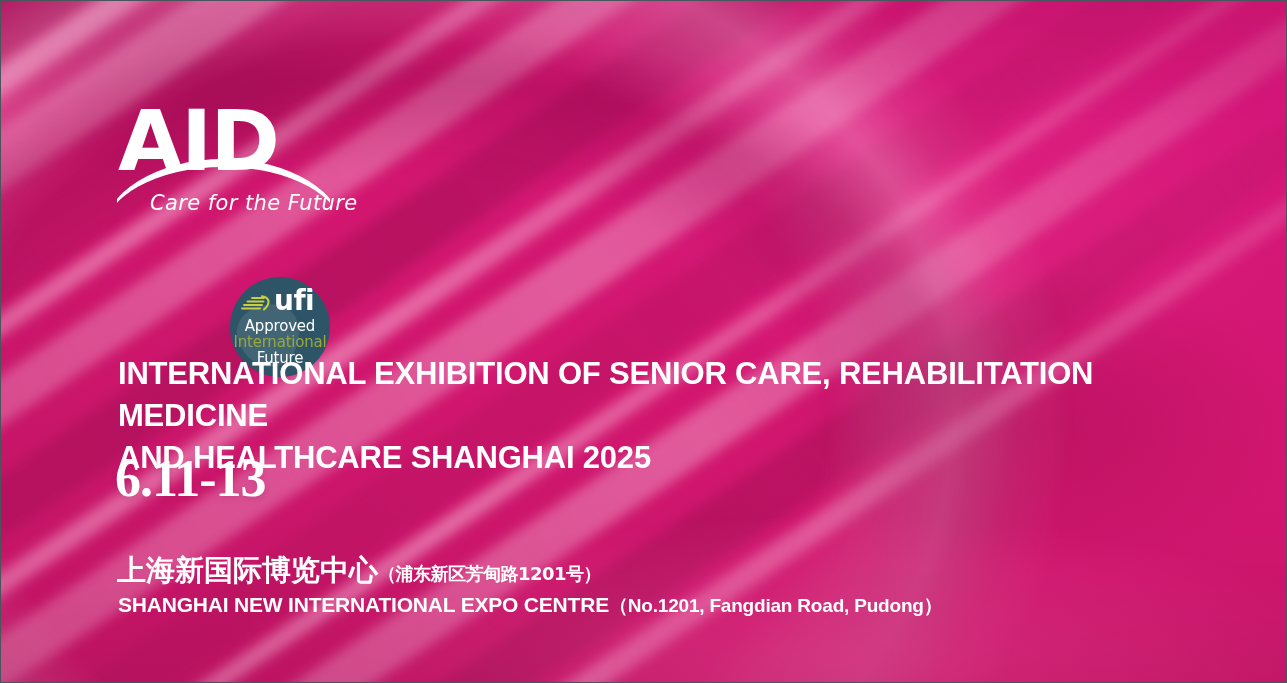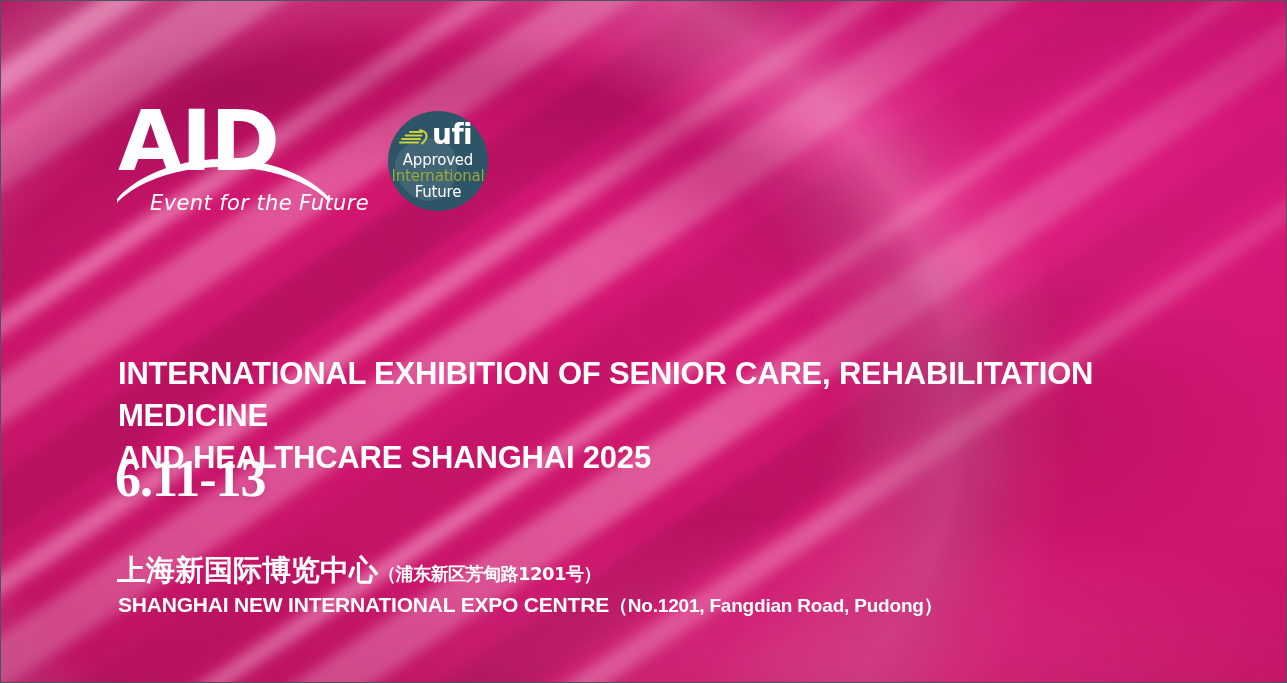--- a/index.html
+++ b/index.html
@@ -124,22 +124,23 @@
     position: absolute;
     inset: 0;
   }
 
   
   .logo-row {
     position: absolute;
     left: 117px;
     top: 110px;
     display: flex;
-    align-items: flex-start;
+    align-items: flex-end;
     gap: 58px;
+    flex-direction: column;
   }
 
   .aid-logo {
     position: relative;
     width: 212px;
     height: 108px;
   }
   .aid-word {
     position: absolute;
     left: 0;
@@ -339,21 +340,21 @@
   <div class="bg-glow-bottom"></div>
   <div class="bg-vignette"></div>
 
   <div class="content">
 
     <div class="logo-row">
 
       <div class="aid-logo">
         <div class="aid-word">AID</div>
         <div class="aid-arc"></div>
-        <div class="aid-tag">Event for the Future</div>
+        <div class="aid-tag">Care for the Future</div>
       </div>
 
       <div class="ufi-badge">
         <div class="ufi-shape"></div>
         <svg class="ufi-swoosh" viewBox="0 0 34 20">
           <g stroke="#c9cf3e" stroke-width="1.9" fill="none" stroke-linecap="round">
             <path d="M2 15.5 L20 15.5"></path>
             <path d="M4 12 L22 12"></path>
             <path d="M7.5 8.5 L23.5 8.5"></path>
             <path d="M12 5 L24 5"></path>

